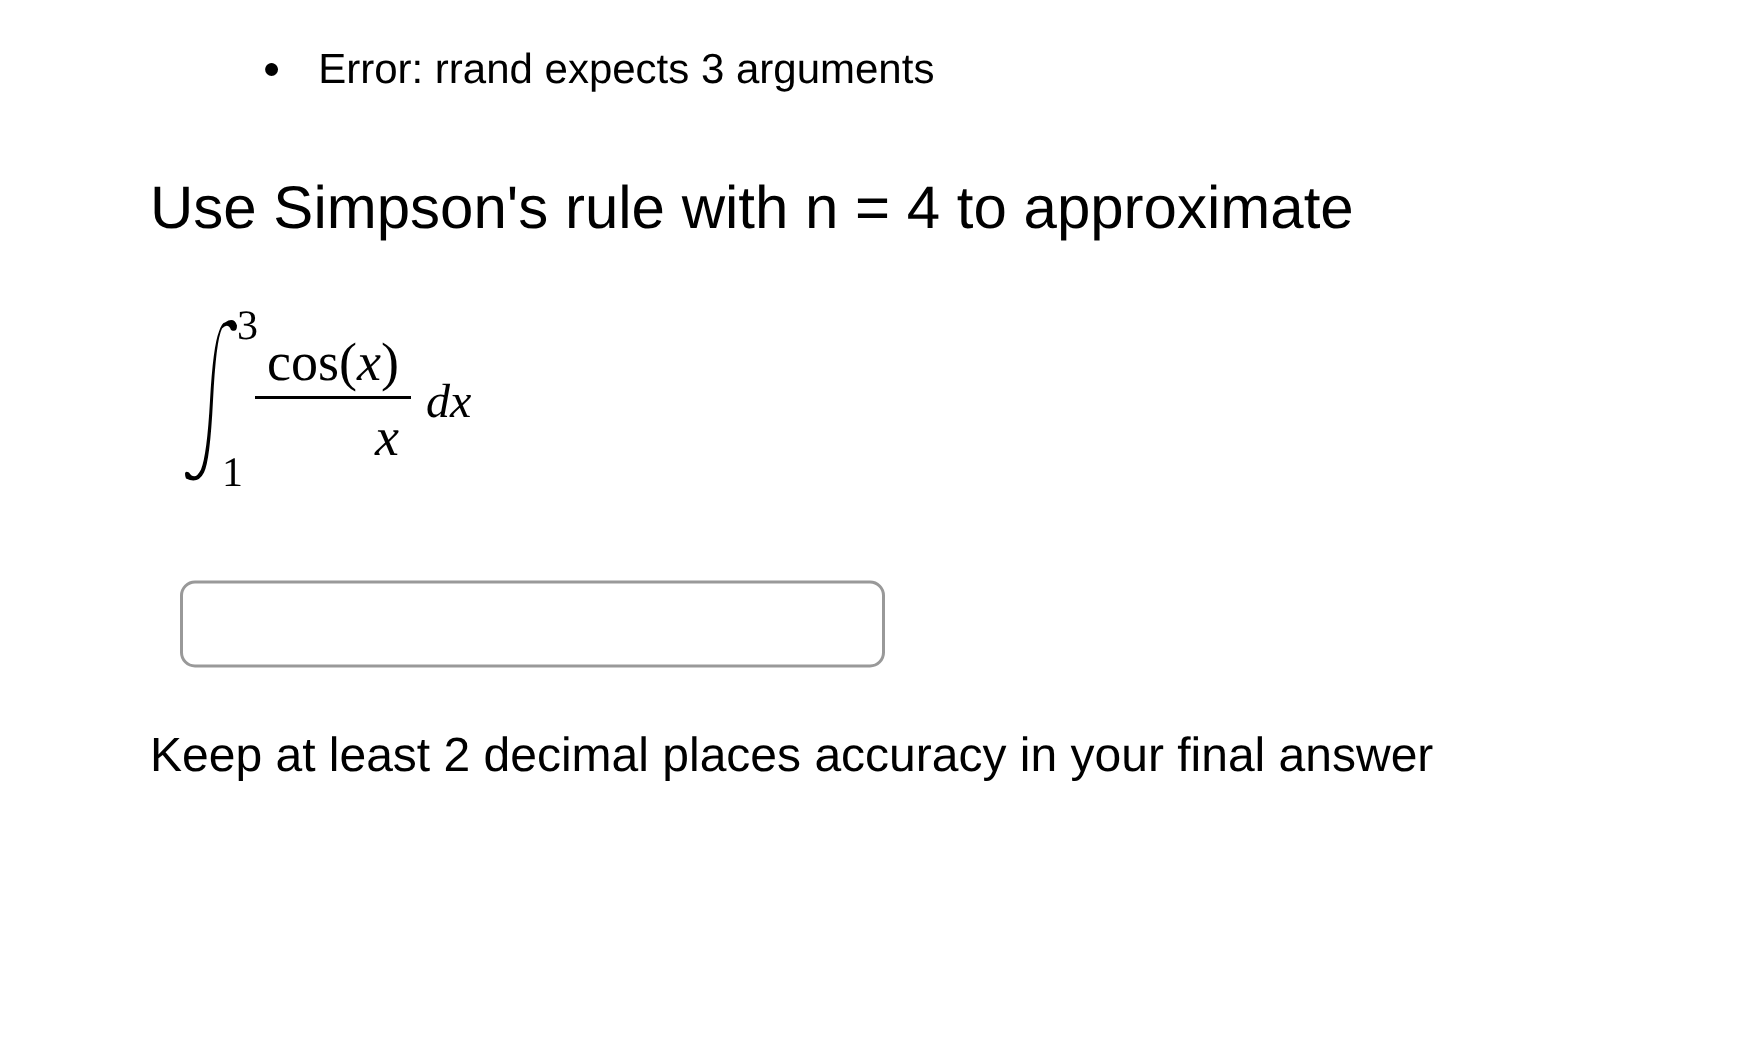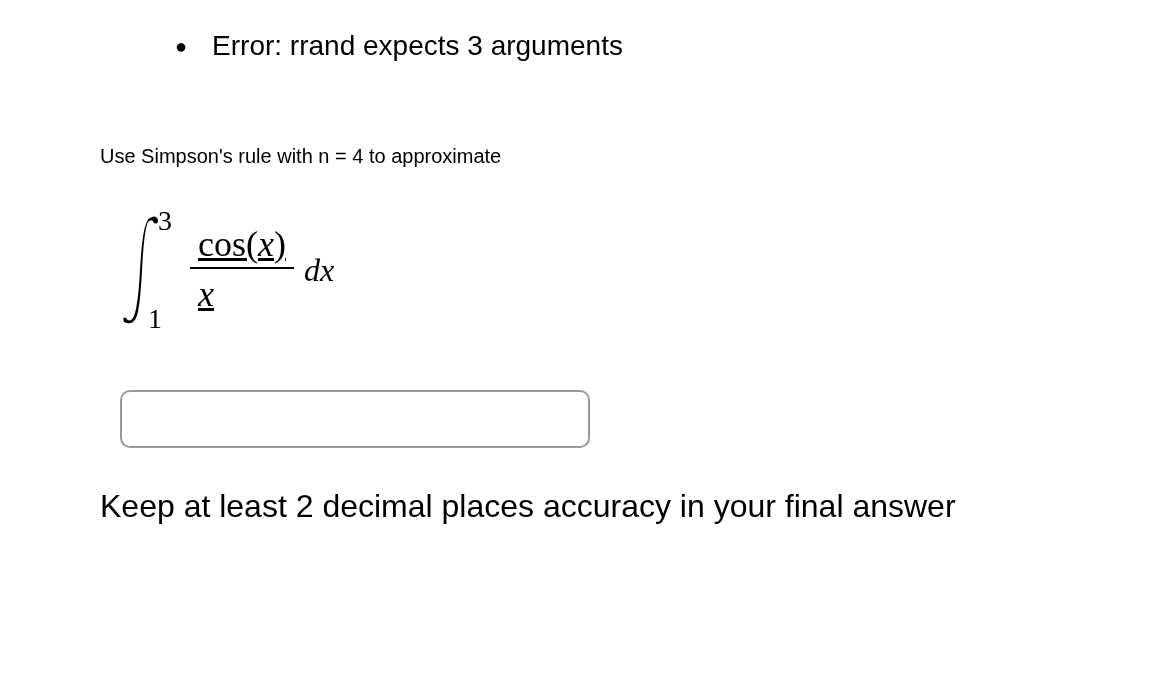--- a/index.html
+++ b/index.html
@@ -20,22 +20,22 @@
       align-items: center;
       margin-left: 75px;
       margin-top: 10px;
       font-size: 28px;
     }
     .bullet {
       font-size: 20px;
       margin-right: 25px;
     }
     .prompt-text {
-      font-size: 20px;
-      margin-top: 80px;
+      font-size: 40px;
+      margin-top: 49px;
       line-height: 1.4;
     }
     .integral-row {
       display: flex;
       align-items: center;
       margin-top: 40px;
       margin-left: 20px;
       font-family: 'Times New Roman', serif;
       font-size: 38px;
     }
@@ -57,24 +57,22 @@
     }
     .lower-limit {
       position: absolute;
       bottom: -5px;
       left: 28px;
       font-size: 28px;
     }
     .fraction {
       display: inline-flex;
       flex-direction: column;
-      align-items: flex-start;
-      margin-left: 20px;
+      align-items: flex-end;
       margin-right: 8px;
-      text-decoration: underline;
     }
     .numerator {
       padding: 2px 8px;
       font-size: 36px;
     }
     .frac-line {
       width: 100%;
       height: 2px;
       background: #000;
     }

